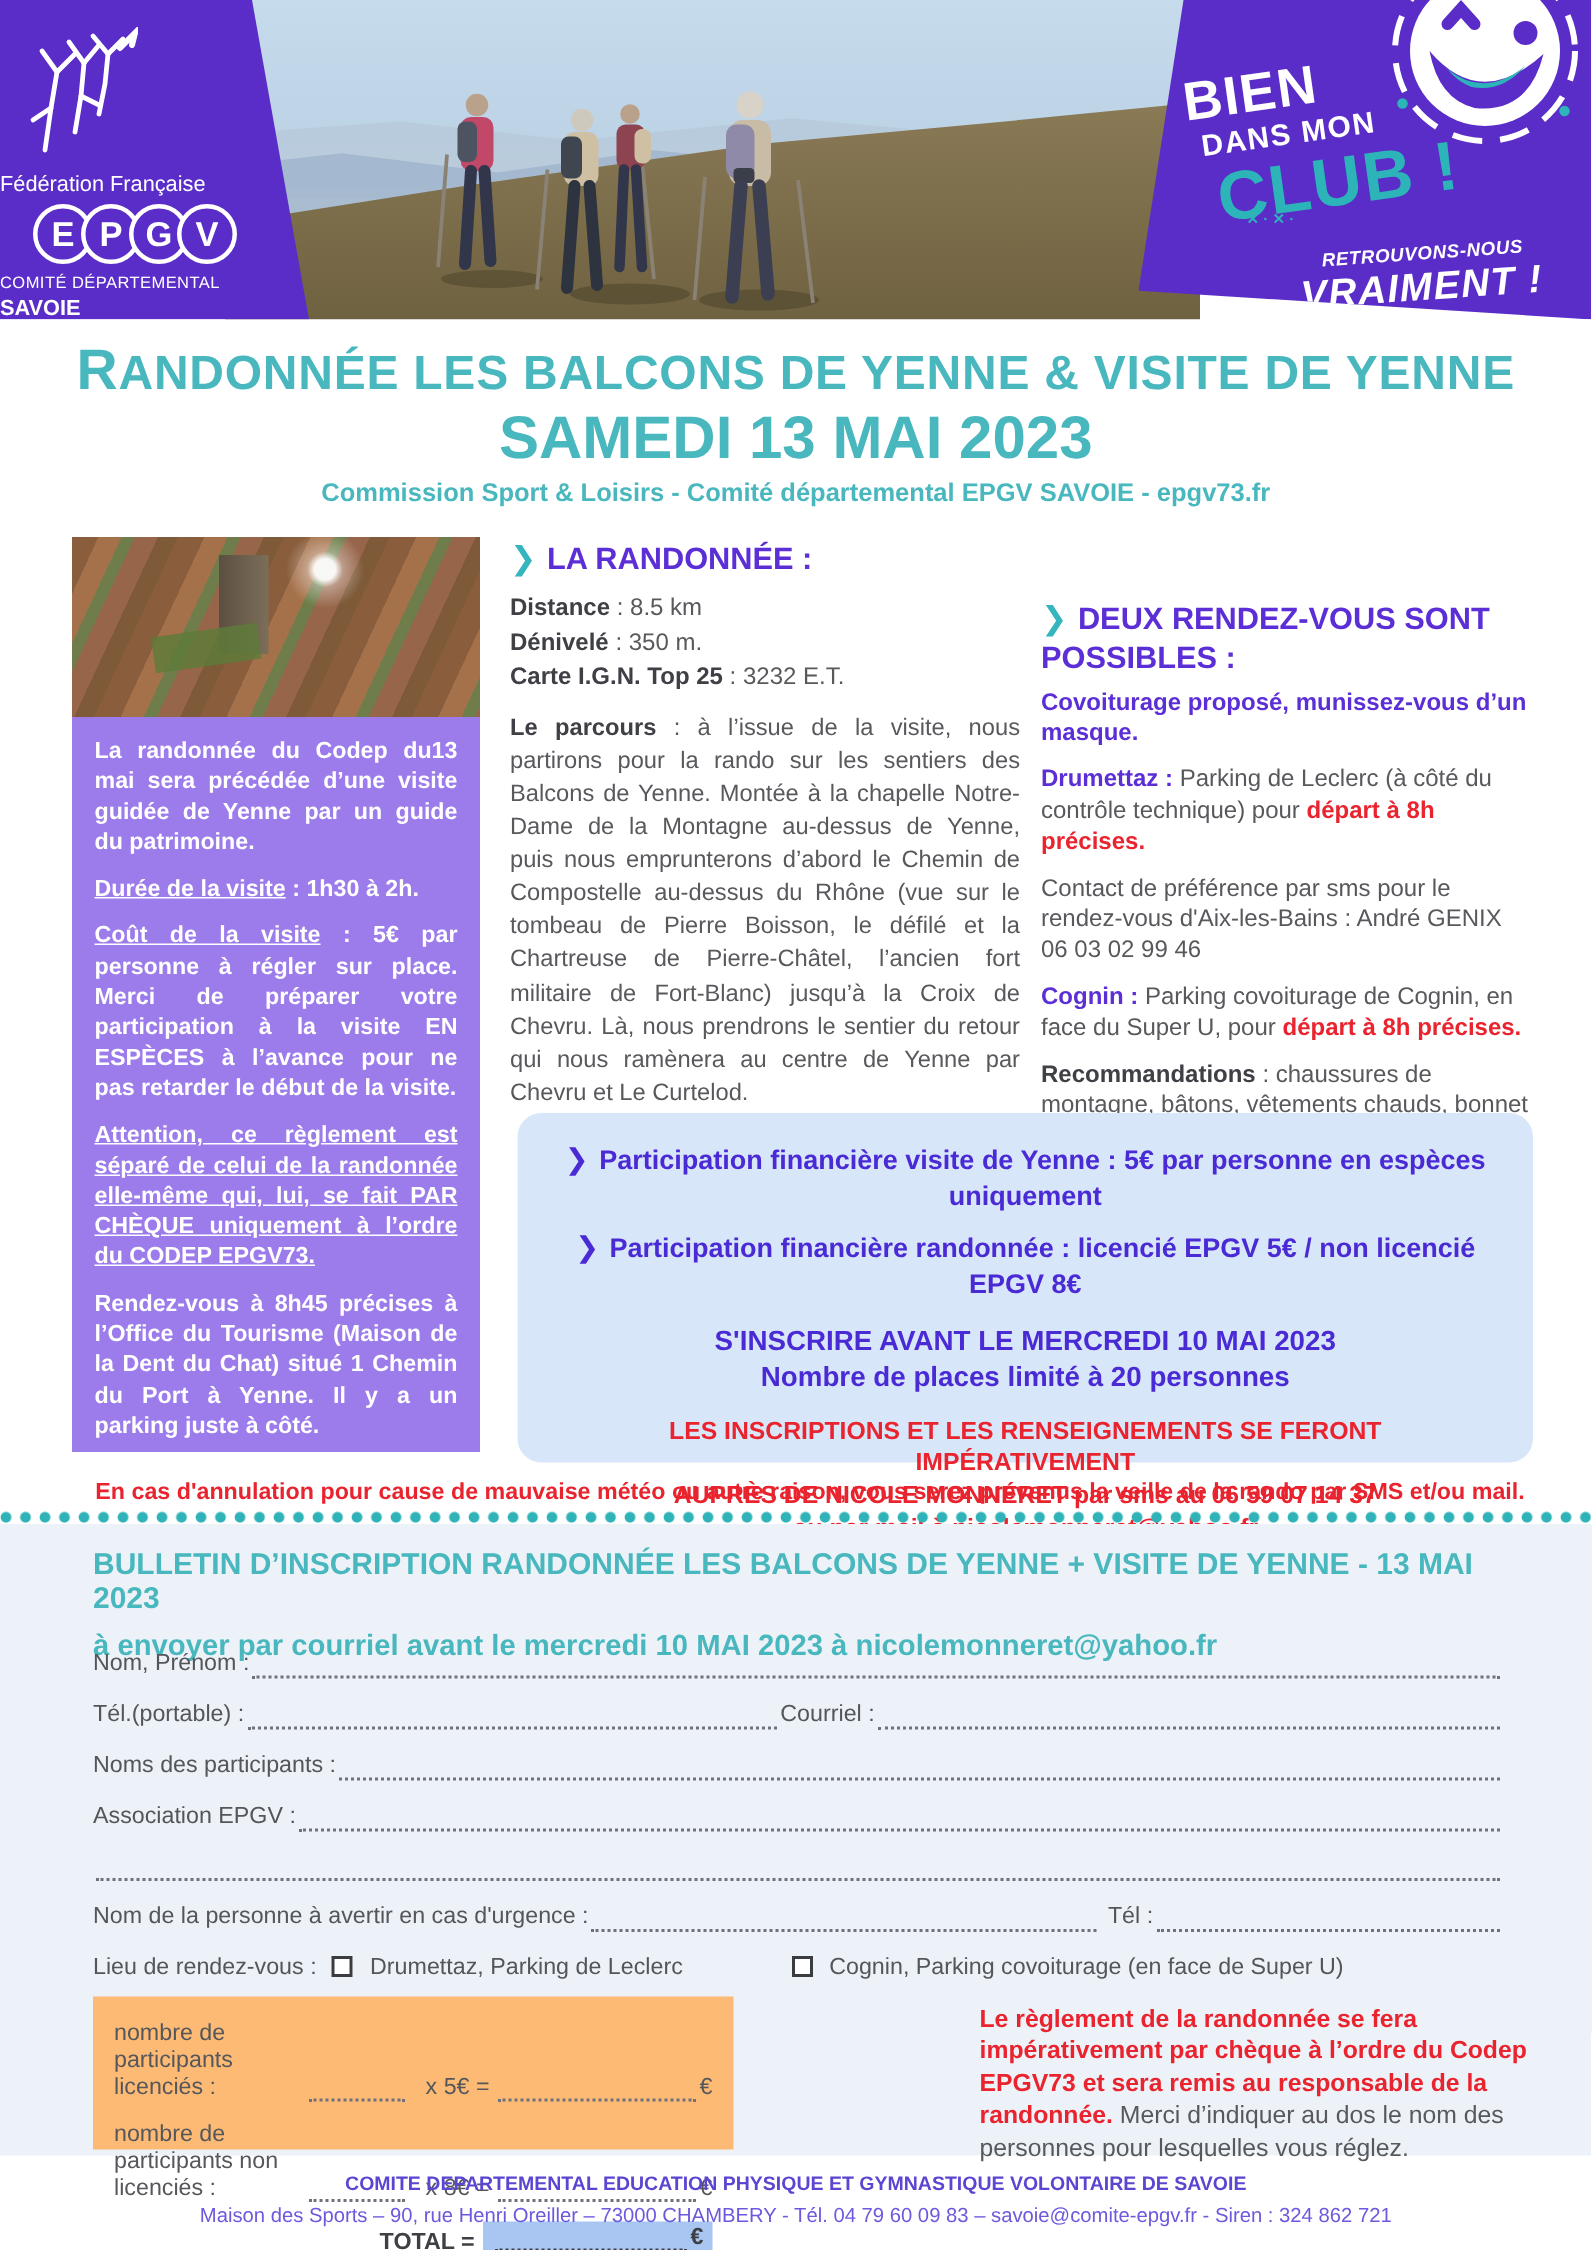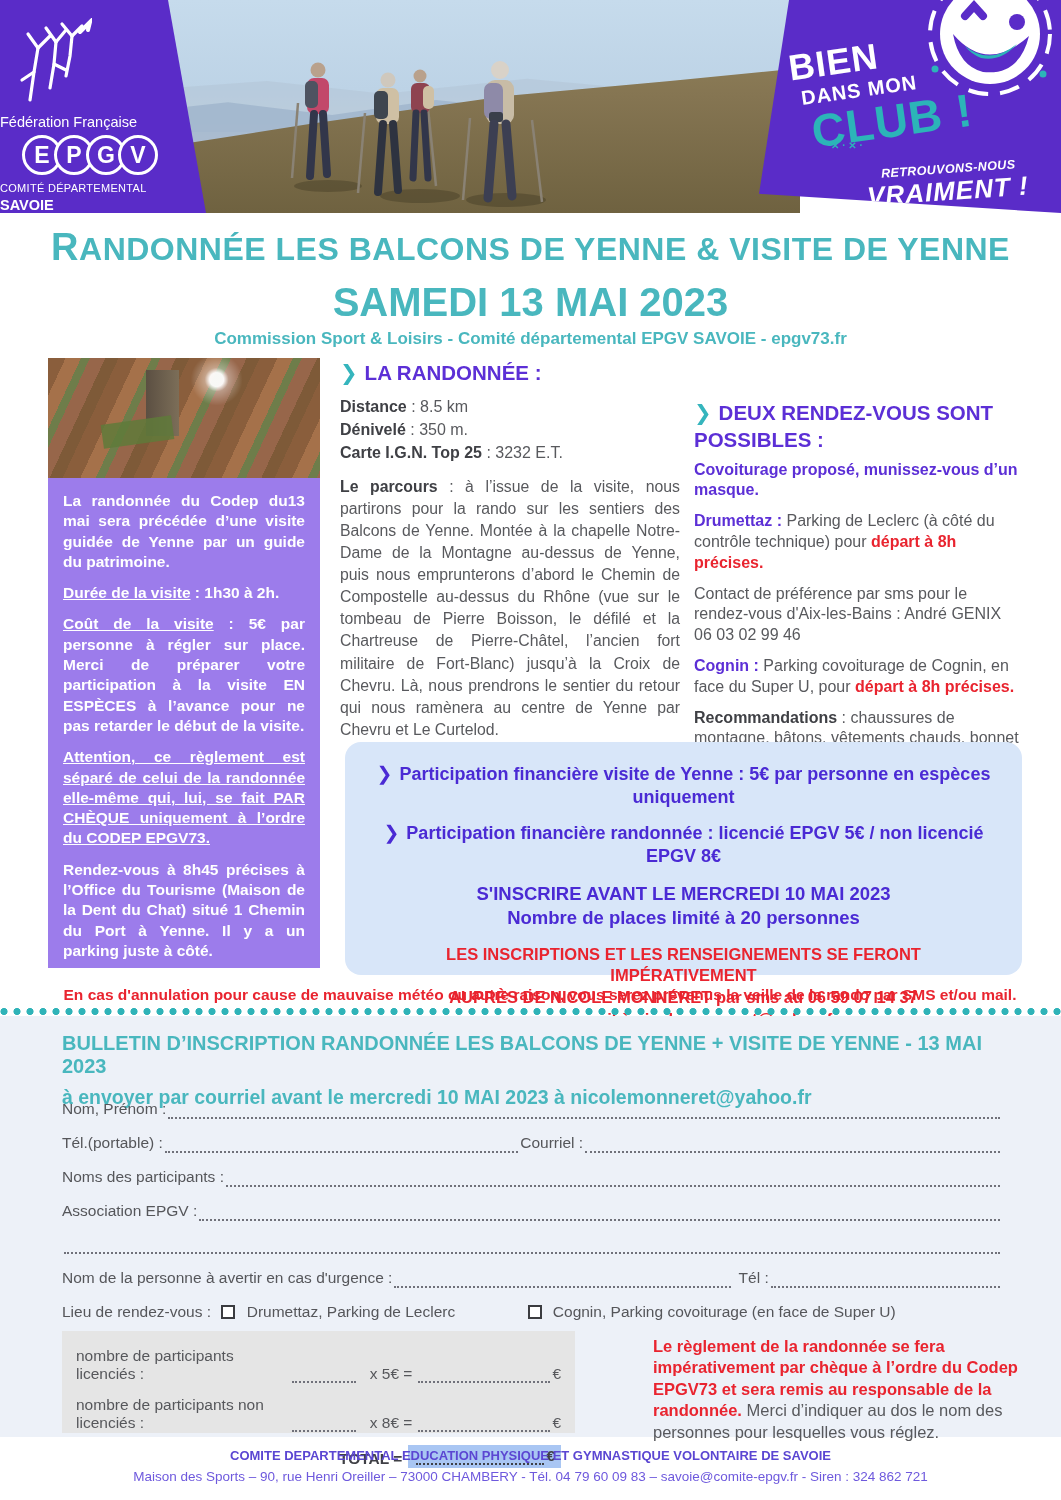--- a/index.html
+++ b/index.html
@@ -37,21 +37,21 @@
   .club { font-size:46px; font-weight:800; color:#2cb4b8; letter-spacing:1px; margin-left:14px; }
   .retrouvons { position:absolute; left:122px; top:162px; font-size:12.5px; font-weight:bold; font-style:italic; transform:rotate(-4deg); letter-spacing:.4px; }
   .vraiment { position:absolute; left:108px; top:176px; font-size:26px; font-weight:800; font-style:italic; transform:rotate(-4deg); letter-spacing:1px; }
   .smiley { position:absolute; right:6px; top:-26px; }
   .deco { position:absolute; color:#2cb4b8; font-size:10px; font-weight:bold; }
 
   
   .titles { position:absolute; top:226px; left:0; width:1061px; text-align:center; color:#49b7be; }
   .title-main { font-size:32px; font-weight:800; letter-spacing:.5px; }
   .title-main::first-letter { font-size:38px; }
-  .title-date { font-size:40px; font-weight:800; margin-top:11px; }
+  .title-date { font-size:40px; font-weight:800; margin-top:1px; }
   .title-sub { font-size:17px; font-weight:bold; margin-top:4px; }
 
   
   .col-left { position:absolute; left:48px; top:358px; width:272px; }
   .village-photo { width:272px; height:120px; position:relative; overflow:hidden;
     background:
       radial-gradient(circle at 62% 18%, rgba(255,255,255,.95) 0 7px, rgba(255,255,255,.35) 12px, transparent 26px),
       repeating-linear-gradient(115deg, #8a5e3c 0 16px, #a5714a 16px 30px, #6e7d4a 30px 38px, #97664a 38px 52px, #7e5a38 52px 64px),
       linear-gradient(#a39274,#8d7c5e);
   }
@@ -100,21 +100,21 @@
   .bh2 { font-size:19.5px; margin-top:8px; }
   .form { position:absolute; left:62px; top:1100px; width:940px; color:#55565a; font-size:15.5px; }
   .frow { display:flex; align-items:flex-end; margin-bottom:15px; }
   .frow .lbl { white-space:nowrap; padding-bottom:1px; }
   .dots { border-bottom:2px dotted #70717a; height:15px; margin:0 2px; flex:1; }
   .dots.fixed { flex:none; }
   .checkbox { display:inline-block; width:14px; height:14px; border:2px solid #3b3c40; background:#fff;
       margin:0 7px 0 10px; vertical-align:-2px; }
 
   
-  .totals-box { position:absolute; left:62px; top:1331px; width:513px; height:102px; background:#e5e5e5;
+  .totals-box { position:absolute; left:62px; top:1331px; width:427px; height:102px; background:#fdba74;
       padding:16px 14px 0 14px; color:#56575b; font-size:15.5px; }
   .trow { display:flex; align-items:flex-end; justify-content:flex-end; margin-bottom:13px; }
   .trow .mult { margin:0 4px 0 12px; white-space:nowrap; }
   .total-label { font-weight:bold; color:#3f4045; margin-right:6px; }
   .total-hl { background:#a9c6f3; font-weight:bold; color:#3f4045; display:flex; align-items:flex-end;
       padding:2px 6px 3px 6px; }
   .total-hl .dots { width:128px; flex:none; border-bottom-color:#3f4045; }
   .pay-note { position:absolute; left:624px; top:1336px; width:400px; font-size:16.5px; line-height:1.3; color:#58595d;margin-left:29px; }
 
   

